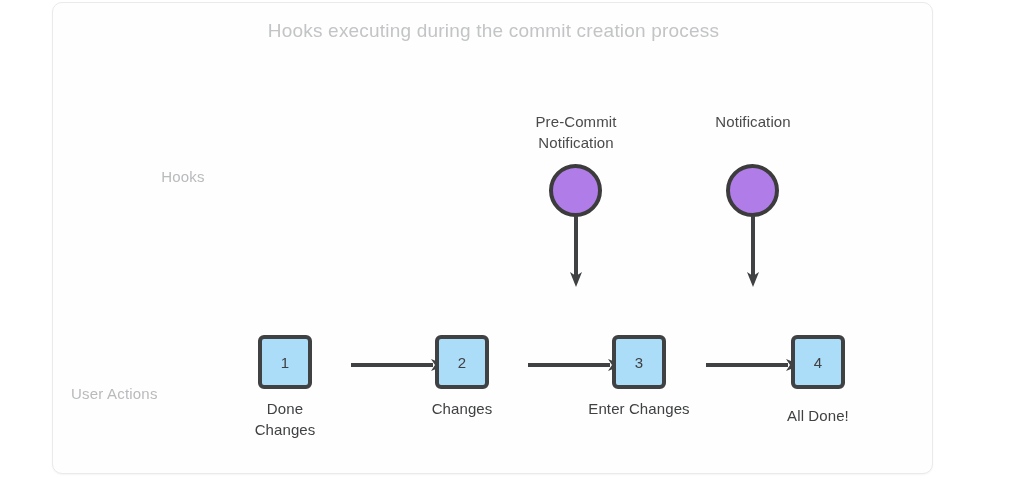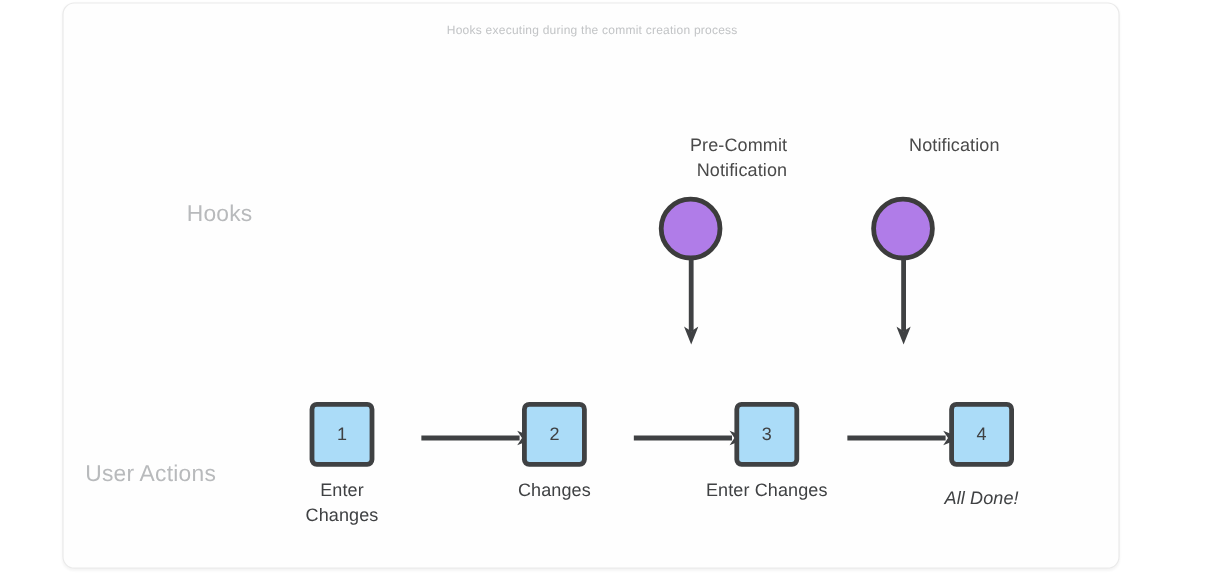--- a/index.html
+++ b/index.html
@@ -27,47 +27,47 @@
     box-shadow: 0 1px 2px rgba(0,0,0,0.045);
     box-sizing: border-box;
   }
 
   .diagram-title {
     position: absolute;
     left: 0;
     top: 17px;
     width: 881px;
     text-align: center;
-    font-size: 10px;
+    font-size: 19px;
     color: #c2c4c6;
     letter-spacing: 0.2px;
     white-space: nowrap;
   }
 
   .row-label {
     position: absolute;
-    font-size: 19px;
+    font-size: 15px;
     color: #b8babc;
     letter-spacing: 0.2px;
     white-space: nowrap;
   }
   .row-label.hooks { left: 75px; top: 165px; width: 110px; text-align: center; }
   .row-label.user-actions { left: 18px; top: 382px; width: 165px; text-align: left; }
 
   
   .hook-node {
     position: absolute;
     width: 160px;
   }
   .hook-label {
     position: absolute;
     left: 0;
     top: 0;
     width: 160px;
-    text-align: right;
+    text-align: center;
     font-size: 15px;
     line-height: 21px;
     color: #4a4a4a;
     letter-spacing: 0.1px;
   }
   .hook-circle {
     position: absolute;
     left: 53px;
     top: 53px;
     width: 45px;
@@ -172,21 +172,21 @@
   <svg class="step-arrow" style="left:653px;" viewBox="0 0 96 16" xmlns="http://www.w3.org/2000/svg">
     <line x1="0" y1="8" x2="82" y2="8" stroke="#3f4143" stroke-width="4"></line>
     <path d="M 95 8 L 80 2 L 84 8 L 80 14 Z" fill="#3f4143"></path>
   </svg>
 
   <div class="step" style="left:157px; top:332px;">
     <div class="step-box">
       <span class="step-num">1</span>
     </div>
     <div class="step-caption">
-      <div>Enter</div>
+      <div>Done</div>
       <div>Changes</div>
     </div>
   </div>
 
   <div class="step" style="left:334px; top:332px;">
     <div class="step-box">
       <span class="step-num">2</span>
     </div>
     <div class="step-caption">
       <div>Changes</div>
@@ -199,19 +199,19 @@
     </div>
     <div class="step-caption">
       <div>Enter Changes</div>
     </div>
   </div>
 
   <div class="step" style="left:690px; top:332px;">
     <div class="step-box">
       <span class="step-num">4</span>
     </div>
-    <div class="step-caption" style="top:70px;font-style:italic;">
+    <div class="step-caption" style="top:70px;">
       <div>All Done!</div>
       <div></div>
     </div>
   </div>
 
 </div>
 
 </body></html>

